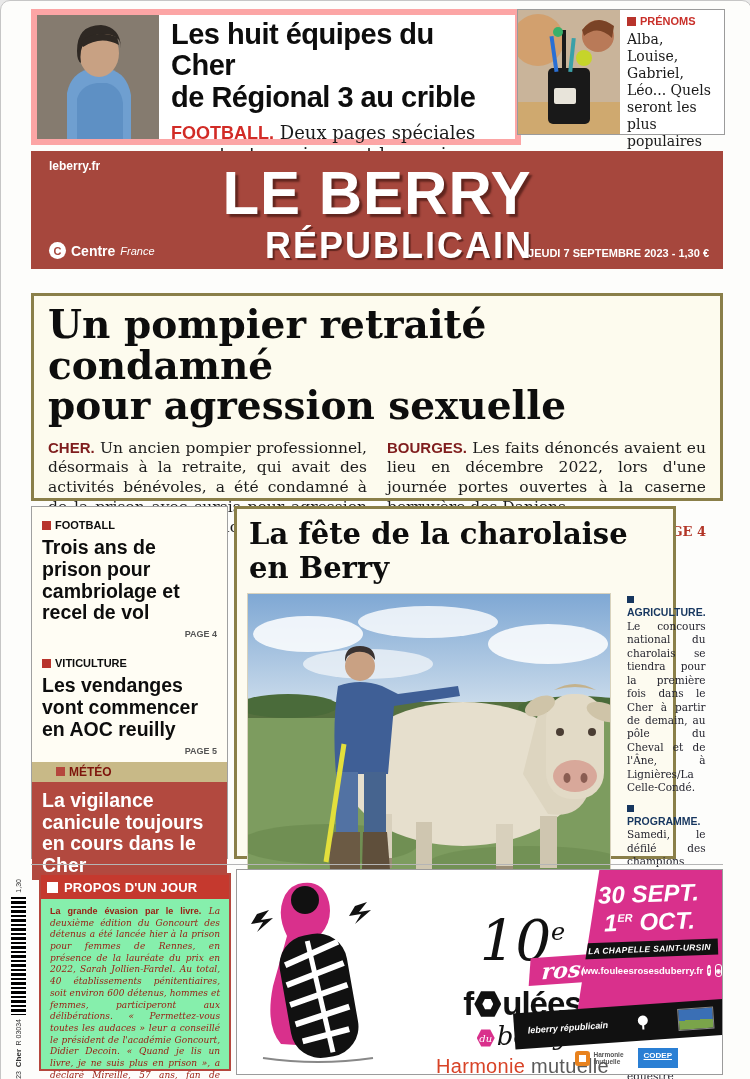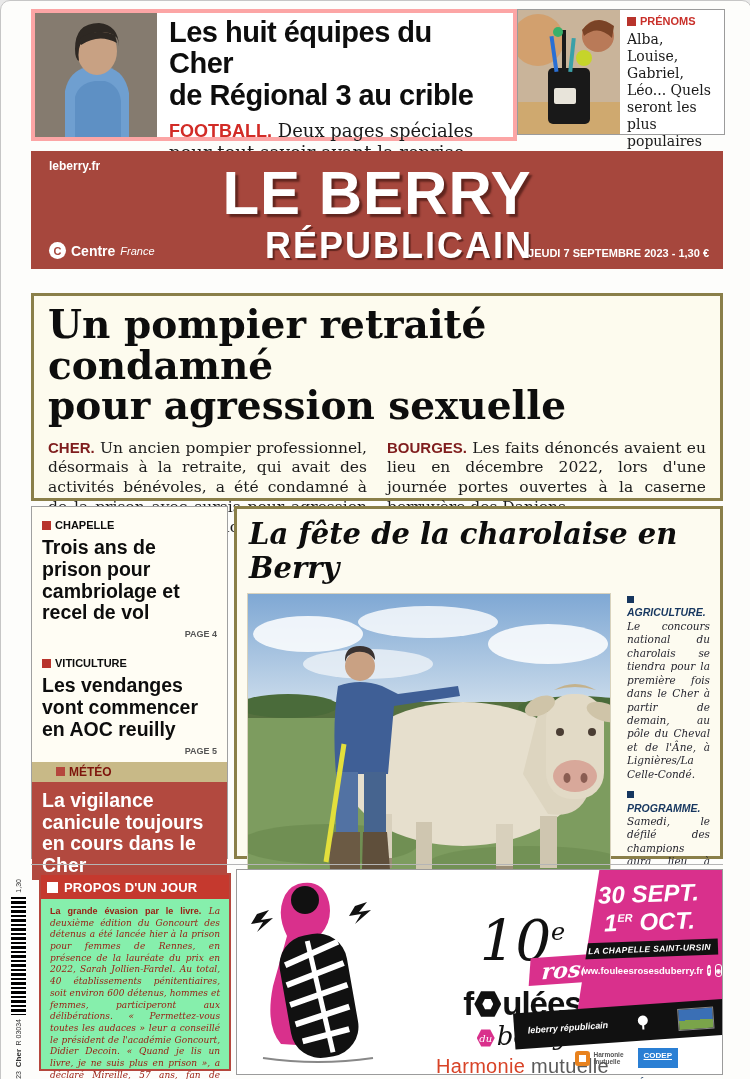--- a/index.html
+++ b/index.html
@@ -1,20 +1,20 @@
 <!DOCTYPE html>
 <html><head>
 <meta charset="utf-8">
 <style>
   html,body{margin:0;padding:0;background:#e9e9e9;}
   .page{position:relative;width:750px;height:1079px;background:#fdfdfb;margin:0 auto;
         border:1px solid #c6c6c6;border-radius:10px 10px 0 0;overflow:hidden;
         font-family:"Liberation Sans",sans-serif;color:#111;}
   
-  .tb-left{position:absolute;left:30px;top:8px;width:478px;height:124px;border:4px solid #fca5a5;
+  .tb-left{position:absolute;left:30px;top:8px;width:478px;height:124px;border:6px solid #fca5a5;
            background:#fff;display:flex;}
   .tb-left svg{flex:0 0 122px;height:100%;}
   .tb-left-text{padding:4px 10px 4px 12px;flex:1;display:flex;flex-direction:column;}
   .tb-headline{font-weight:bold;font-size:29px;line-height:1.08;letter-spacing:-0.5px;color:#0d0d0d;}
   .tb-kicker{margin-top:9px;font-family:"DejaVu Serif",serif;font-size:18px;line-height:1.25;color:#1a1a1a;}
   .tb-kicker .kick{font-family:"Liberation Sans",sans-serif;font-weight:bold;color:#d22b26;}
   .tb-kicker .pref{font-family:"Liberation Sans",sans-serif;font-weight:bold;font-size:13.5px;color:#d22b26;margin-left:6px;}
   .tb-right{position:absolute;left:516px;top:8px;width:206px;height:124px;border:1px solid #9b9b9b;
             background:#fff;display:flex;}
   .tb-right svg{flex:0 0 102px;height:100%;}
@@ -50,22 +50,22 @@
   .sb-item{padding:12px 10px 6px 10px;}
   .sb-title{font-size:19.5px;font-weight:bold;line-height:1.12;margin-top:6px;color:#0d0d0d;}
   .sb-page{font-size:9px;font-weight:bold;color:#555;text-align:right;margin-top:5px;}
   .meteo{margin-top:auto;}
   .meteo-bar{background:#c8b987;padding:3px 24px;display:flex;align-items:center;gap:4px;
              font-size:12px;font-weight:bold;color:#7e150c;}
   .meteo-bar .sq{background:#b5473d;}
   .meteo-box{background:#b2493f;padding:8px 10px 6px 10px;height:84px;display:flex;flex-direction:column;}
   .meteo-title{font-size:19.5px;font-weight:bold;line-height:1.12;color:#fff;}
   .meteo-page{margin-top:auto;text-align:right;font-size:9px;font-weight:bold;color:#fff;}
-  .feature{position:absolute;left:233px;top:505px;width:489px;height:353px;box-sizing:border-box;
-           border:3px solid #8a7f49;background:#fdfbf0;padding:6px 10px;font-style:italic;}
+  .feature{position:absolute;left:233px;top:505px;width:442px;height:353px;box-sizing:border-box;
+           border:3px solid #8a7f49;background:#fdfbf0;padding:6px 10px;}
   .feature h2{margin:2px 0 8px 2px;font-family:"DejaVu Serif",serif;font-weight:bold;font-size:29px;color:#0d0d0d;}
   .feat-body{display:flex;}
   .feat-body svg{flex:0 0 362px;height:282px;border:1px solid #d8d2bd;}
   .feat-col{flex:1;padding-left:8px;display:flex;flex-direction:column;}
   .feat-p{font-family:"DejaVu Serif",serif;font-size:10.5px;line-height:1.28;text-align:justify;
           color:#262630;margin:0 0 7px 8px;}
   .feat-p .nlbl{font-family:"Liberation Sans",sans-serif;font-weight:bold;font-size:10.5px;color:#16365f;}
   .feat-p .nsq{display:inline-block;width:7px;height:7px;background:#16365f;margin-right:3px;}
   .divider{position:absolute;left:30px;top:863px;width:692px;height:1px;background:#b5b5b5;}
   
@@ -208,21 +208,21 @@
         </p>
         <div class="lead-page">PAGE 4</div>
       </div>
     </div>
   </div>
 
   <div class="sidebar">
     <div class="sb-item">
       <div class="mini-label" style="color:#0d0d0d">
         <span class="sq"></span>
-        <span>CHAPELLE</span>
+        <span>FOOTBALL</span>
       </div>
       <div class="sb-title">Trois ans de prison pour cambriolage et recel de vol</div>
       <div class="sb-page">PAGE 4</div>
     </div>
     <div class="sb-item">
       <div class="mini-label" style="color:#0d0d0d">
         <span class="sq"></span>
         <span>VITICULTURE</span>
       </div>
       <div class="sb-title">Les vendanges vont commencer en AOC reuilly</div>

